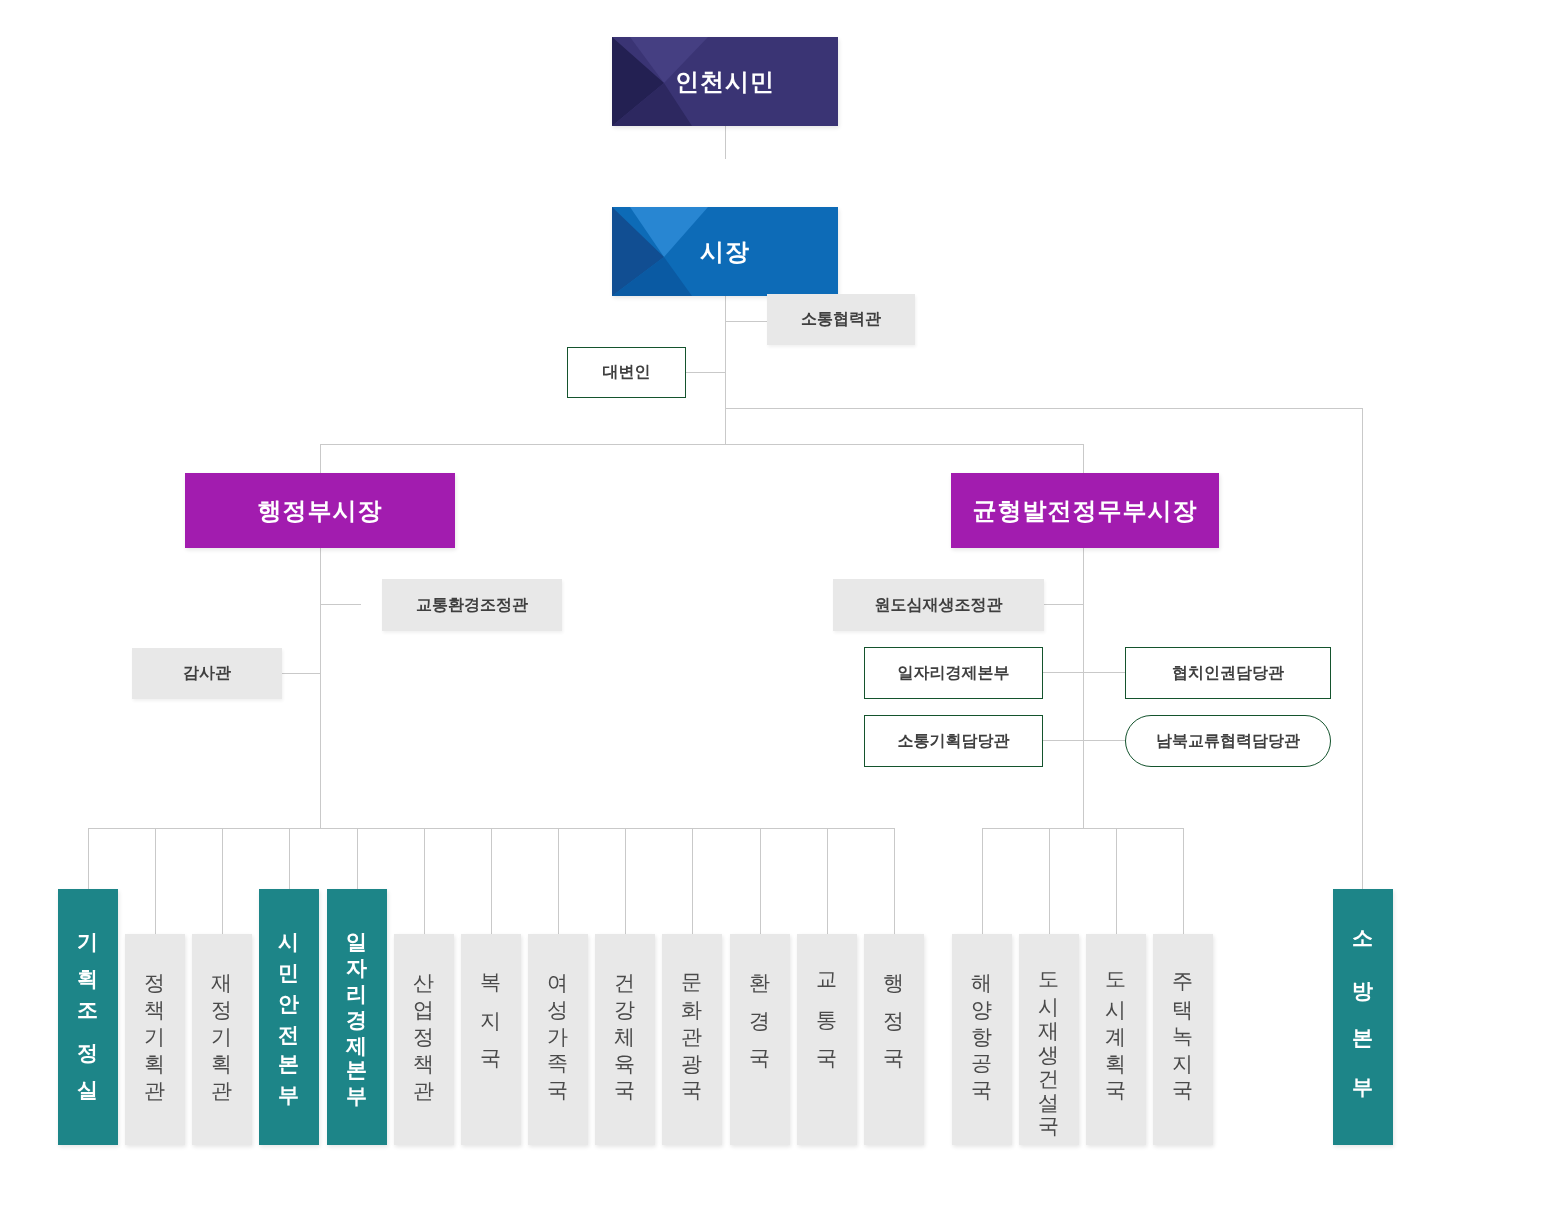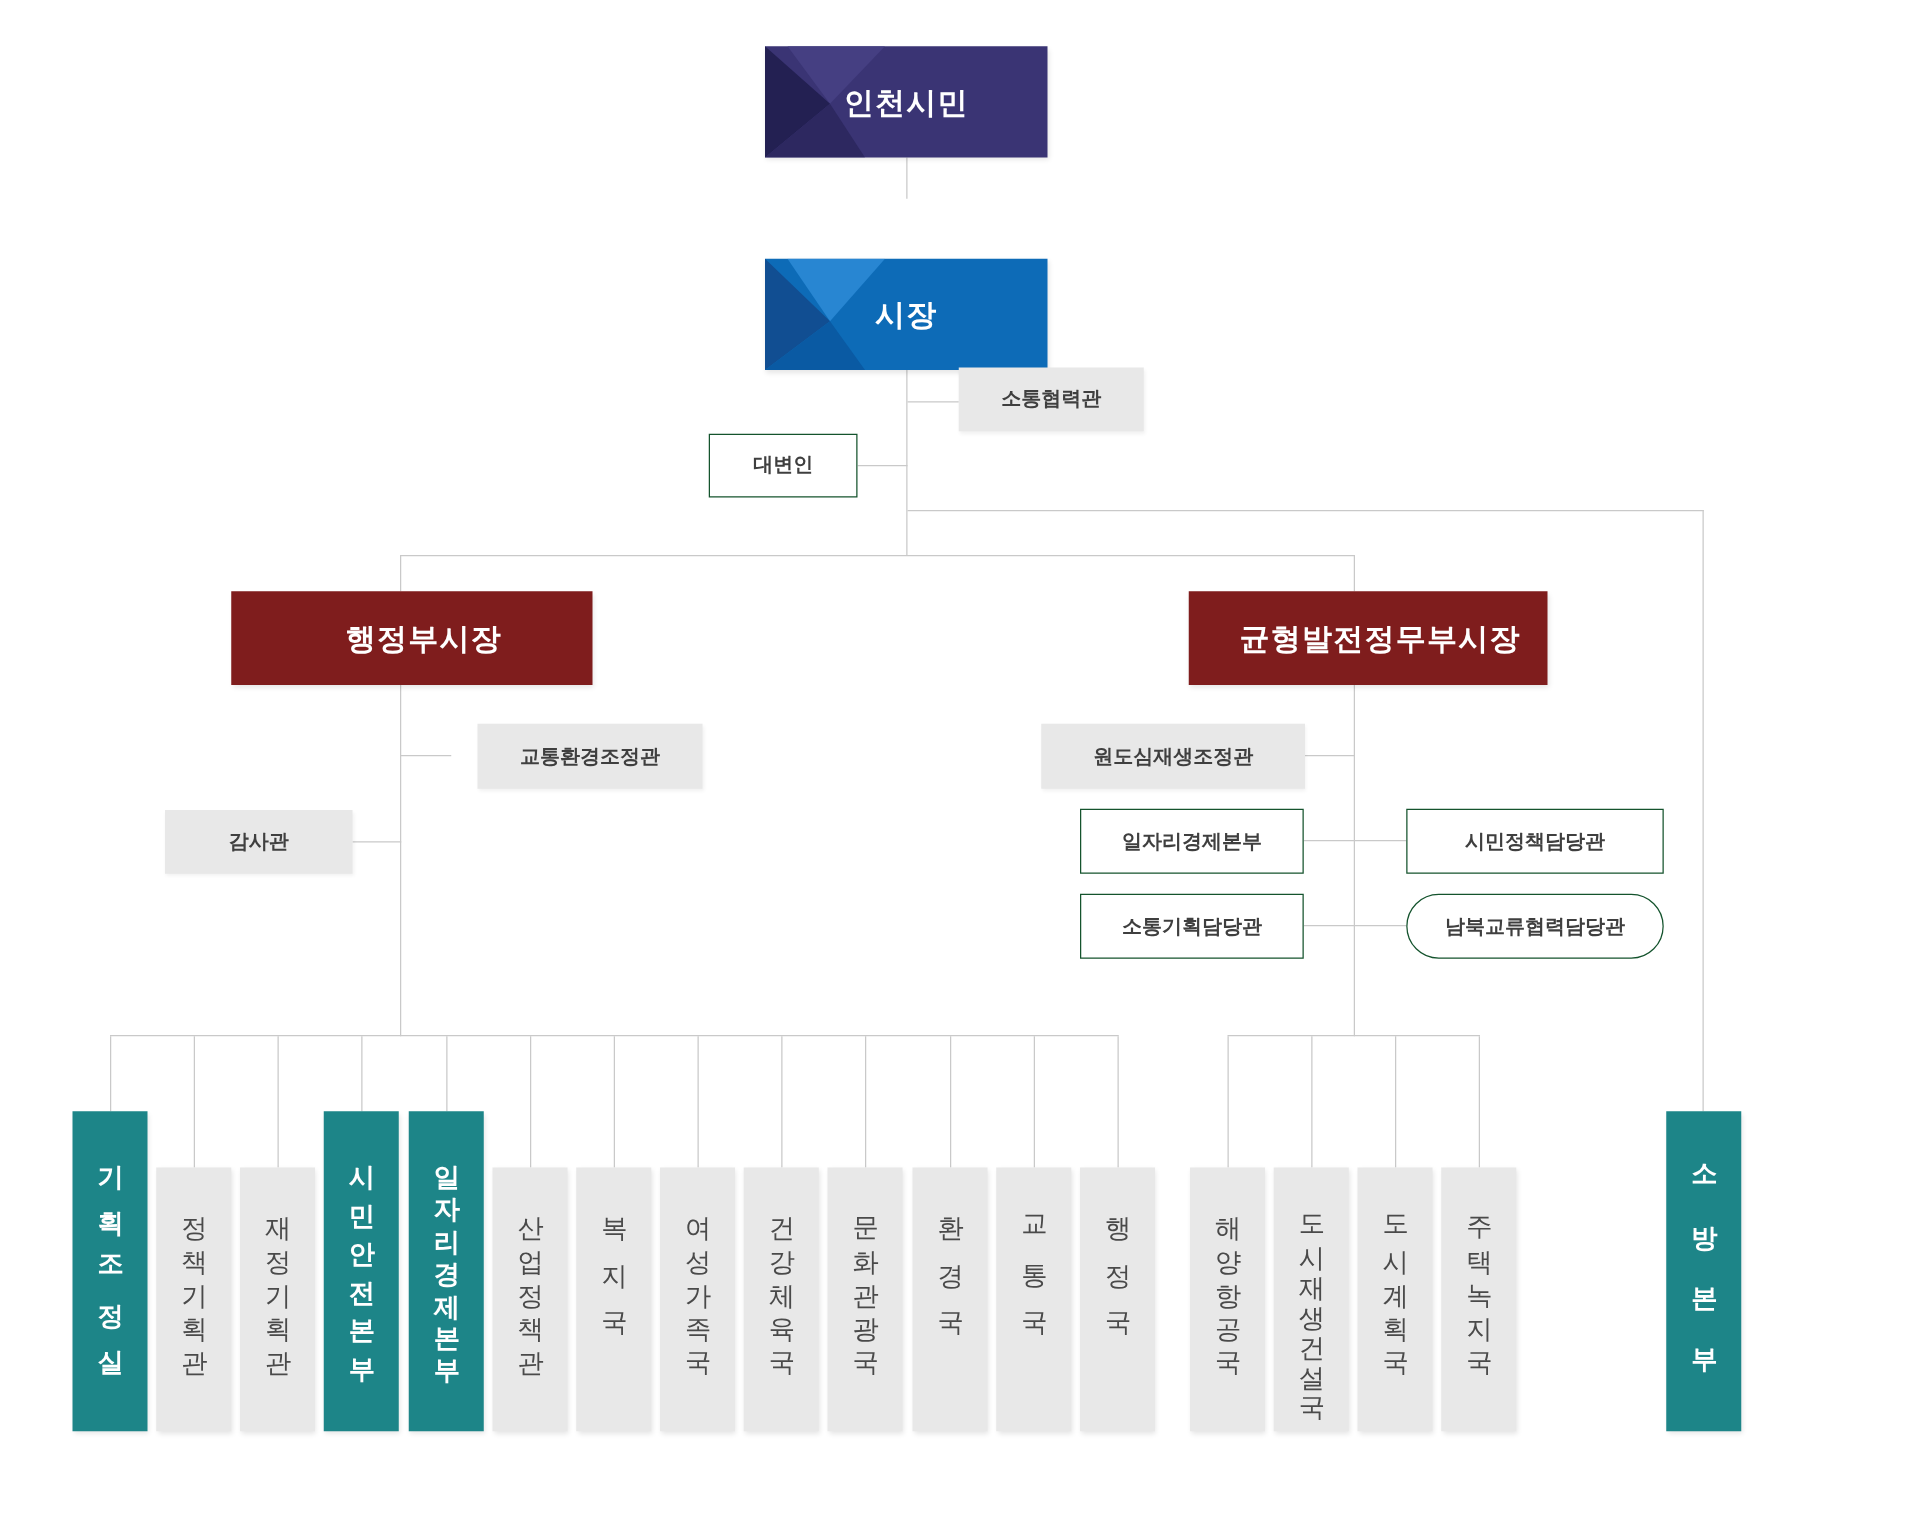--- a/index.html
+++ b/index.html
@@ -12,21 +12,21 @@
   .lnv{width:1px;}
   .hdr{
     position:absolute;display:flex;align-items:center;justify-content:center;
     color:#ffffff;font-weight:700;font-size:24px;letter-spacing:1px;
     box-shadow:1px 2px 4px rgba(0,0,0,.10);
   }
   .hdr .deco{position:absolute;left:0;top:0;width:100%;height:100%;}
   .hdr .t{position:relative;z-index:2;}
   .box-citizen{background:#3a3474;}
   .box-mayor{background:#0d6bb7;}
-  .box-vice{background:#7f1d1d;padding-left:19px;}
+  .box-vice{background:#a21caf;}
   .glabel,.wlabel{
     position:absolute;display:flex;align-items:center;justify-content:center;
     font-size:16px;font-weight:600;color:#3f3f3f;white-space:nowrap;
   }
   .glabel{background:#e8e8e8;box-shadow:1px 2px 3px rgba(0,0,0,.06);}
   .wlabel{background:#ffffff;border:1px solid #14532d;box-sizing:border-box;}
   .dept{
     position:absolute;width:60px;display:flex;justify-content:center;
     box-shadow:1px 2px 4px rgba(0,0,0,.10);box-sizing:border-box;
   }
@@ -120,21 +120,21 @@
     <span>원도심재생조정관</span>
   </div>
 
   <div class="glabel" style="left:132px;top:648px;width:150px;height:51px;">
     <span>감사관</span>
   </div>
   <div class="wlabel" style="left:864px;top:647px;width:179px;height:52px;">
     <span>일자리경제본부</span>
   </div>
   <div class="wlabel" style="left:1125px;top:647px;width:206px;height:52px;">
-    <span>시민정책담당관</span>
+    <span>협치인권담당관</span>
   </div>
   <div class="wlabel" style="left:864px;top:715px;width:179px;height:52px;">
     <span>소통기획담당관</span>
   </div>
   <div class="wlabel" style="left:1125px;top:715px;width:206px;height:52px;border-radius:26px;">
     <span>남북교류협력담당관</span>
   </div>
 
   <div class="dept teal" style="left:58px;">
     <span class="vtext" style="letter-spacing:16px;">기획조정실</span>

